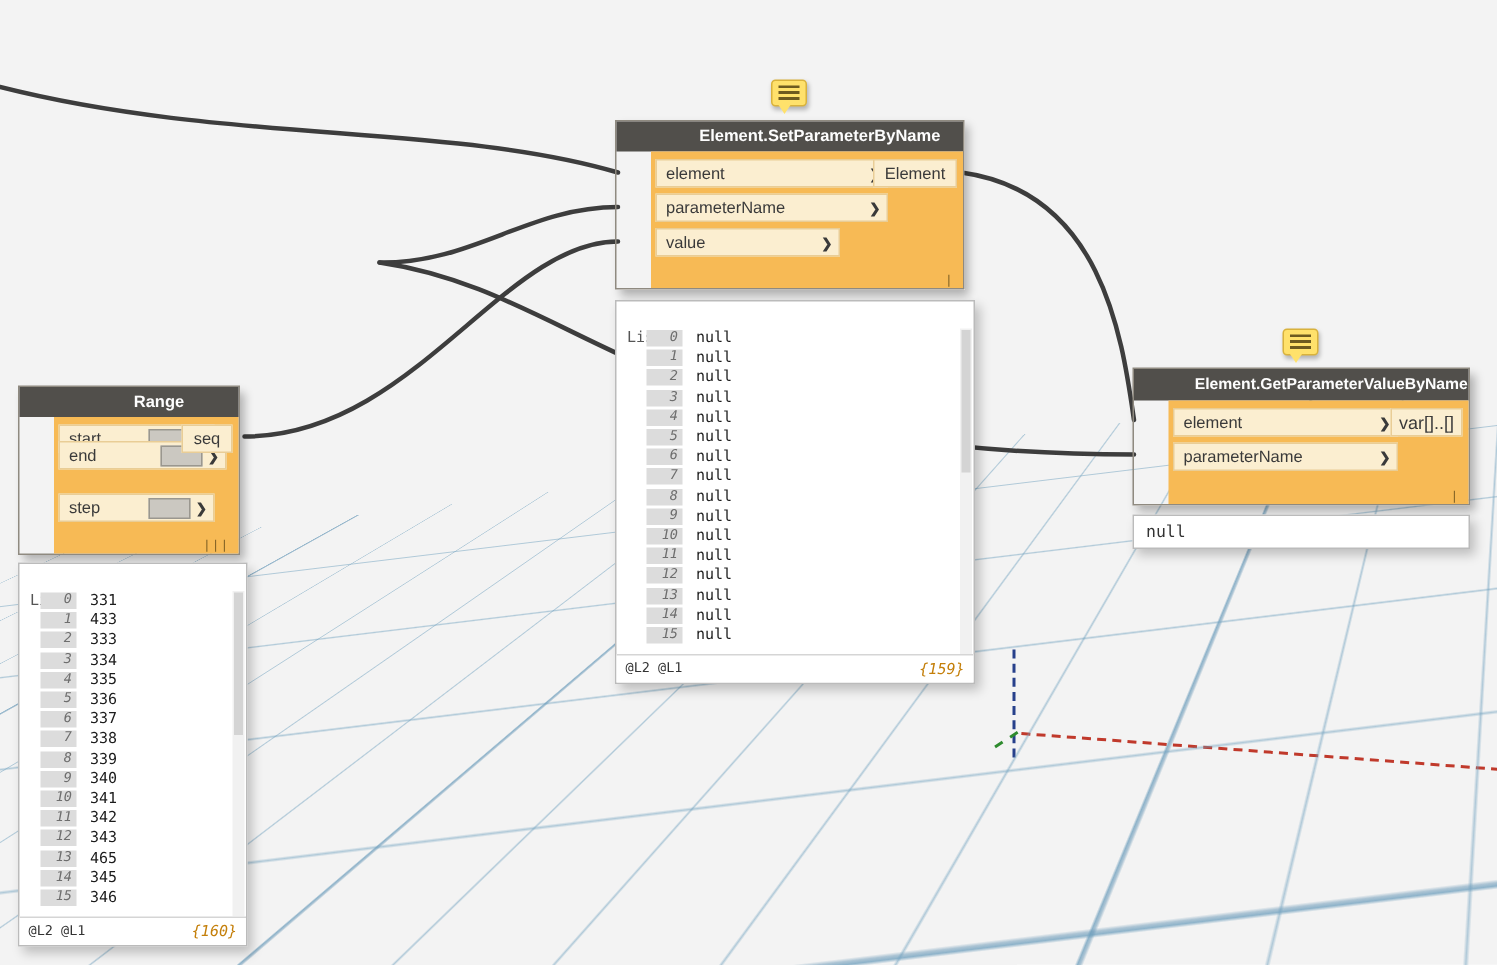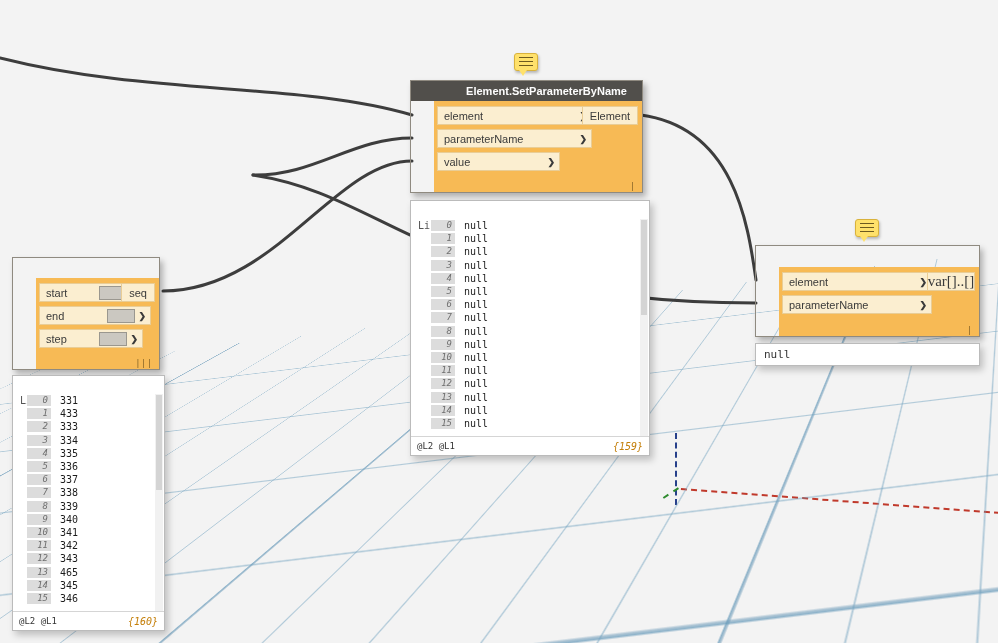--- a/index.html
+++ b/index.html
@@ -28,21 +28,21 @@
   .node{position:absolute;z-index:3;border:1px solid #8f8a80;box-shadow:3px 4px 6px rgba(0,0,0,0.28);box-sizing:border-box;}
   .nh{position:absolute;top:0;left:0;right:0;height:20px;background:#514F4B;color:#FDFDFD;font-size:11px;font-weight:bold;text-align:center;line-height:20px;padding-left:40px;}
   .nb{position:absolute;top:20px;left:0;right:0;bottom:0;}
   .nb.warn{background:#F7BA55;margin-left:23px;}
   .nb.plain{background:#D5D2CA;}
   .prow{position:absolute;left:3px;height:19px;background:#FBEED0;border:1px solid #E9CD96;display:flex;align-items:center;box-sizing:border-box;}
   .plabel{font-size:11px;color:#3a3a3a;padding-left:6px;flex:1;white-space:nowrap;}
   .arrow{font-size:9px;font-weight:bold;color:#3a3a3a;padding-right:4px;}
   .mini{width:26px;height:12px;background:#CBC8C1;border:1px solid #9a978f;margin-right:3px;}
   .oport{position:absolute;right:4px;top:5px;height:19px;background:#FBEED0;border:1px solid #E9CD96;font-size:11px;color:#3a3a3a;display:flex;align-items:center;justify-content:center;box-sizing:border-box;padding:0 5px;white-space:nowrap;}
-  .oport.small{font-size:15px;font-family:Liberation Serif, serif;}
+  .oport.small{font-size:12px;}
   .lacing{position:absolute;right:6px;bottom:1px;font:8px "DejaVu Sans Mono",monospace;color:#7a5c22;letter-spacing:1px;}
   .code{position:absolute;left:6px;top:7px;font:11px "DejaVu Sans Mono",monospace;color:#703a2c;}
   .cbout{position:absolute;right:4px;top:5px;width:15px;height:15px;background:#C8C5BD;border:1px solid #97948c;font-size:9px;font-weight:bold;color:#3a3a3a;display:flex;align-items:center;justify-content:center;box-sizing:border-box;}
 
   
   .preview{position:absolute;z-index:3;background:#FFFFFF;border:1px solid #BBBBBB;box-shadow:3px 4px 7px rgba(0,0,0,0.22);box-sizing:border-box;}
   .ph{position:absolute;top:19px;left:7px;font:10px "DejaVu Sans Mono",monospace;color:#555;}
   .rows{position:absolute;top:18px;left:0;right:10px;bottom:19px;overflow:hidden;}
   .rows.pl20{padding-left:20px;}
   .rows.pl16{padding-left:14px;}
@@ -102,42 +102,44 @@
       <div class="lacing">|</div>
     </div>
   </div>
 
   <div class="note" style="left:514px;top:53px">
     <div class="nlines"></div>
   </div>
 
 
   <div class="node" style="left:12px;top:257px;width:148px;height:113px">
+    <div class="nh">Range</div>
     <div class="nb warn">
       <div class="prow" style="top:5px;width:104px">
         <span class="plabel">start</span>
         <span class="mini"></span>
         <span class="arrow">❯</span>
       </div>
-      <div class="prow" style="top:28px;width:112px">
+      <div class="prow" style="top:16px;width:112px">
         <span class="plabel">end</span>
         <span class="mini"></span>
         <span class="arrow">❯</span>
       </div>
       <div class="prow" style="top:51px;width:104px">
         <span class="plabel">step</span>
         <span class="mini"></span>
         <span class="arrow">❯</span>
       </div>
       <div class="oport" style="width:34px">seq</div>
       <div class="lacing">|||</div>
     </div>
   </div>
 
   <div class="node" style="left:755px;top:245px;width:225px;height:92px">
+    <div class="nh" style="height:21px;line-height:21px;font-size:10.5px">Element.GetParameterValueByName</div>
     <div class="nb warn" style="top:21px">
       <div class="prow" style="top:5px;width:150px">
         <span class="plabel">element</span>
         <span class="arrow">❯</span>
       </div>
       <div class="prow" style="top:28px;width:150px">
         <span class="plabel">parameterName</span>
         <span class="arrow">❯</span>
       </div>
       <div class="oport small" style="width:48px">var[]..[]</div>

